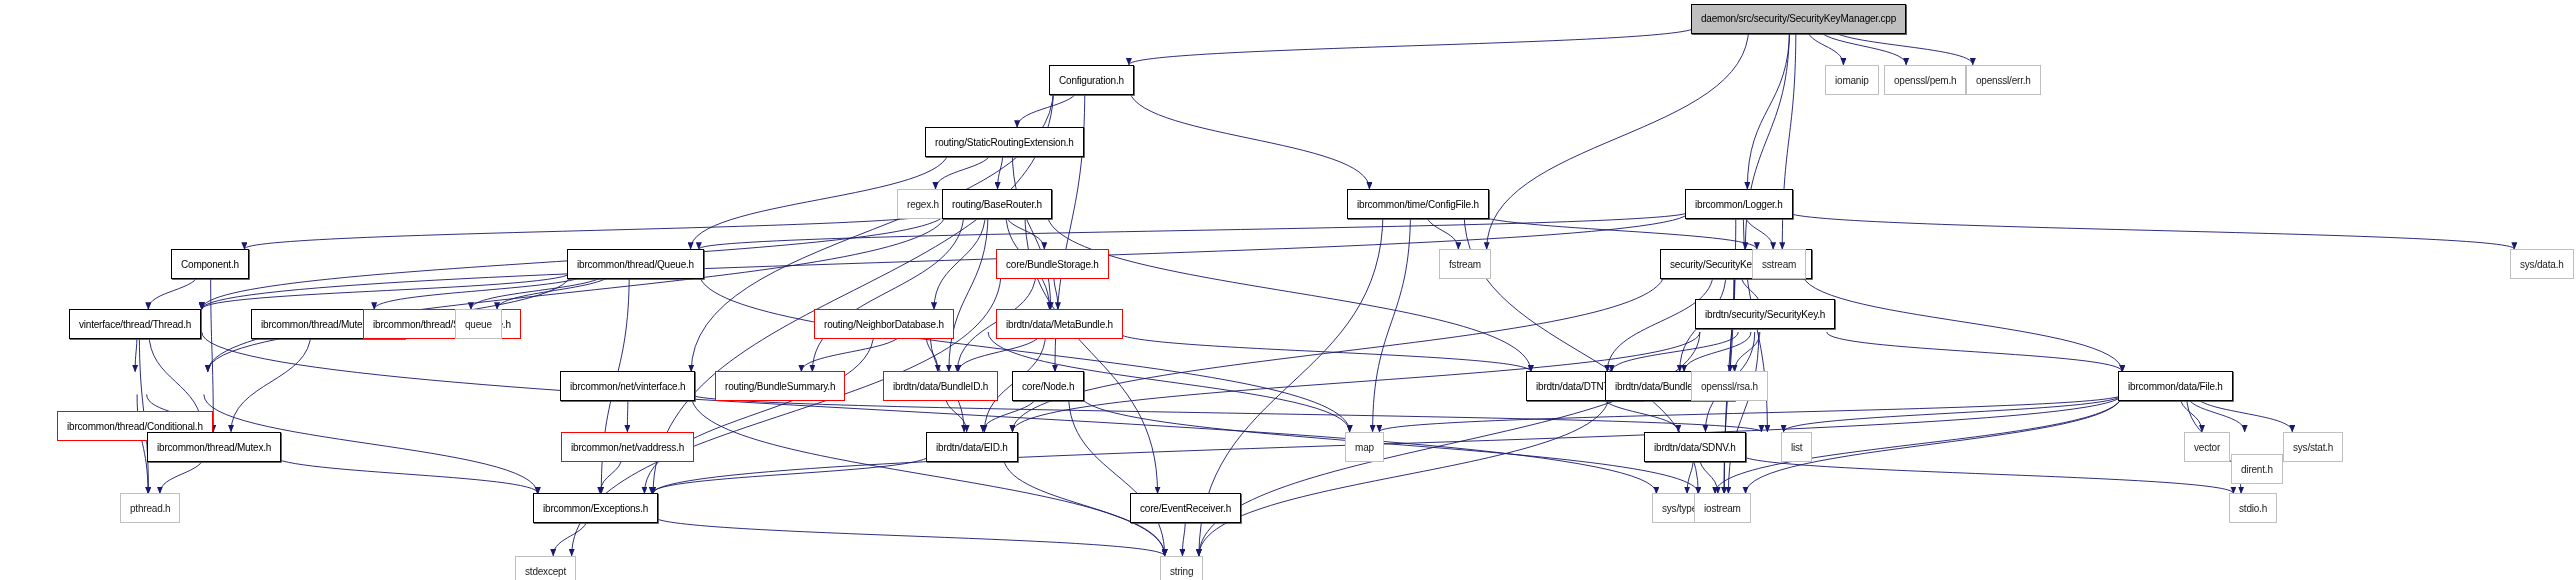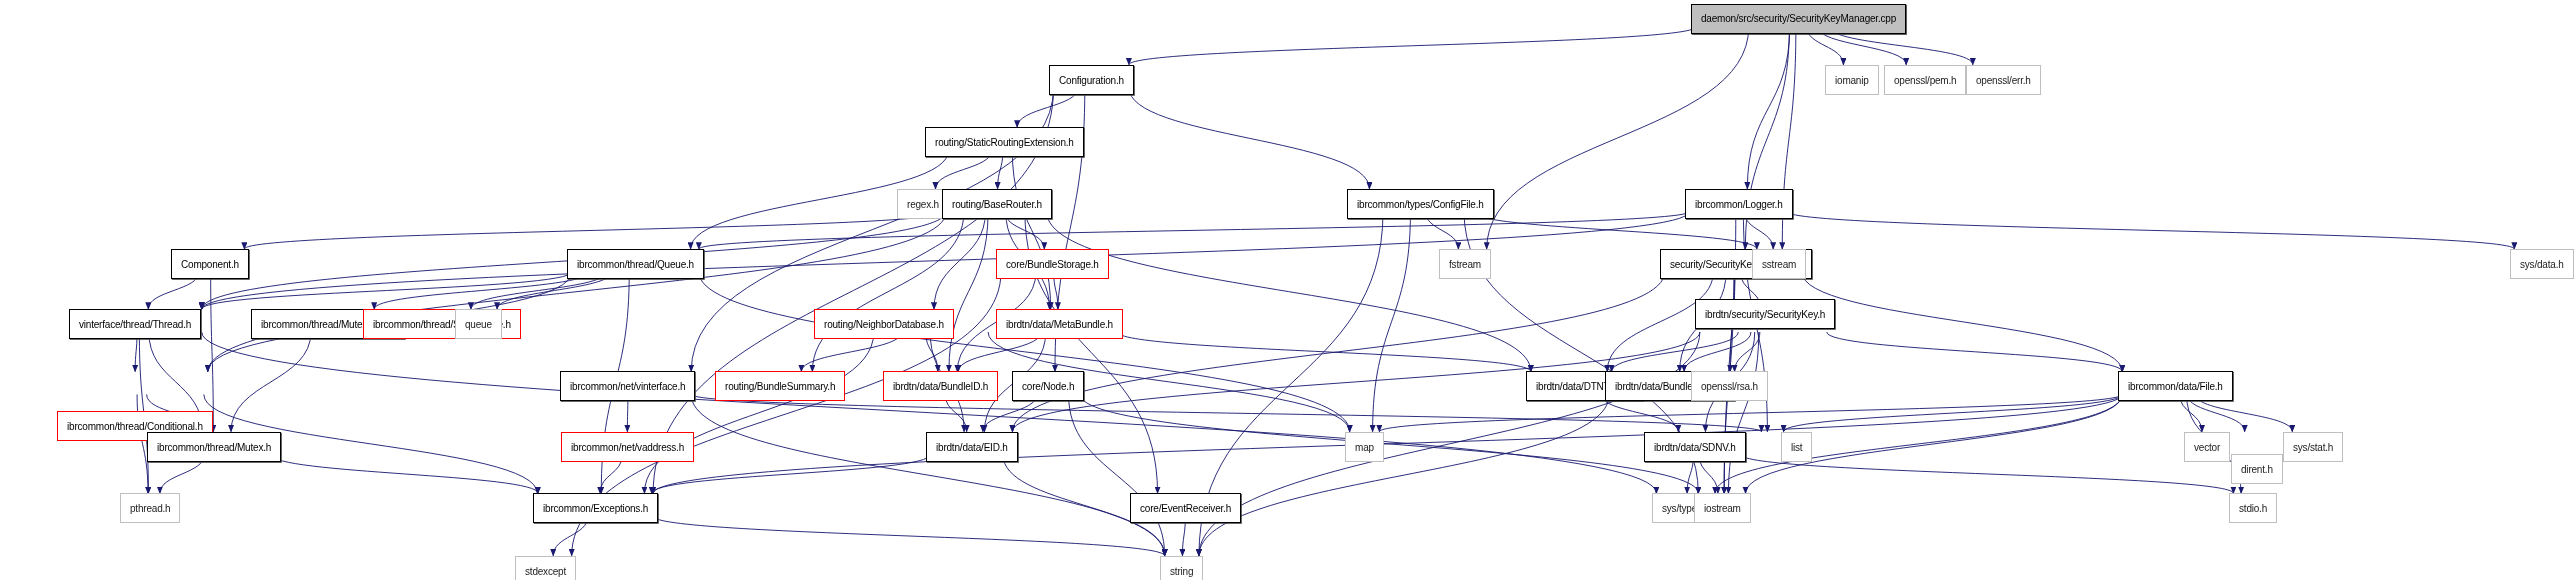--- a/index.html
+++ b/index.html
@@ -139,21 +139,21 @@
     </svg>
 
   <div class="node root" style="left: 1691px; top: 3.8px;">daemon/src/security/SecurityKeyManager.cpp</div>
   <div class="node external" style="left: 1825px; top: 65px;">iomanip</div>
   <div class="node external" style="left: 1884px; top: 65px;">openssl/pem.h</div>
   <div class="node external" style="left: 1966px; top: 65px;">openssl/err.h</div>
   <div class="node documented" style="left: 1049px; top: 65px;">Configuration.h</div>
   <div class="node documented" style="left: 925px; top: 127px;">routing/StaticRoutingExtension.h</div>
   <div class="node external" style="left: 897px; top: 189px;">regex.h</div>
   <div class="node documented" style="left: 942px; top: 189px;">routing/BaseRouter.h</div>
-  <div class="node documented" style="left: 1347px; top: 189px;">ibrcommon/types/ConfigFile.h</div>
+  <div class="node documented" style="left: 1347px; top: 189px;">ibrcommon/time/ConfigFile.h</div>
   <div class="node documented" style="left: 1685px; top: 189px;">ibrcommon/Logger.h</div>
   <div class="node external" style="left: 1439px; top: 249px;">fstream</div>
   <div class="node documented" style="left: 1660px; top: 249px;">security/SecurityKeyManager.h</div>
   <div class="node external" style="left: 1752px; top: 249px;">sstream</div>
   <div class="node external" style="left: 2510px; top: 249px;">sys/data.h</div>
   <div class="node documented" style="left: 171px; top: 249px;">Component.h</div>
   <div class="node documented" style="left: 567px; top: 249px;">ibrcommon/thread/Queue.h</div>
   <div class="node incomplete" style="left: 996px; top: 249px;">core/BundleStorage.h</div>
   <div class="node documented" style="left: 69px; top: 309px;">vinterface/thread/Thread.h</div>
   <div class="node documented" style="left: 251px; top: 309px;">ibrcommon/thread/MutexLock.h</div>

